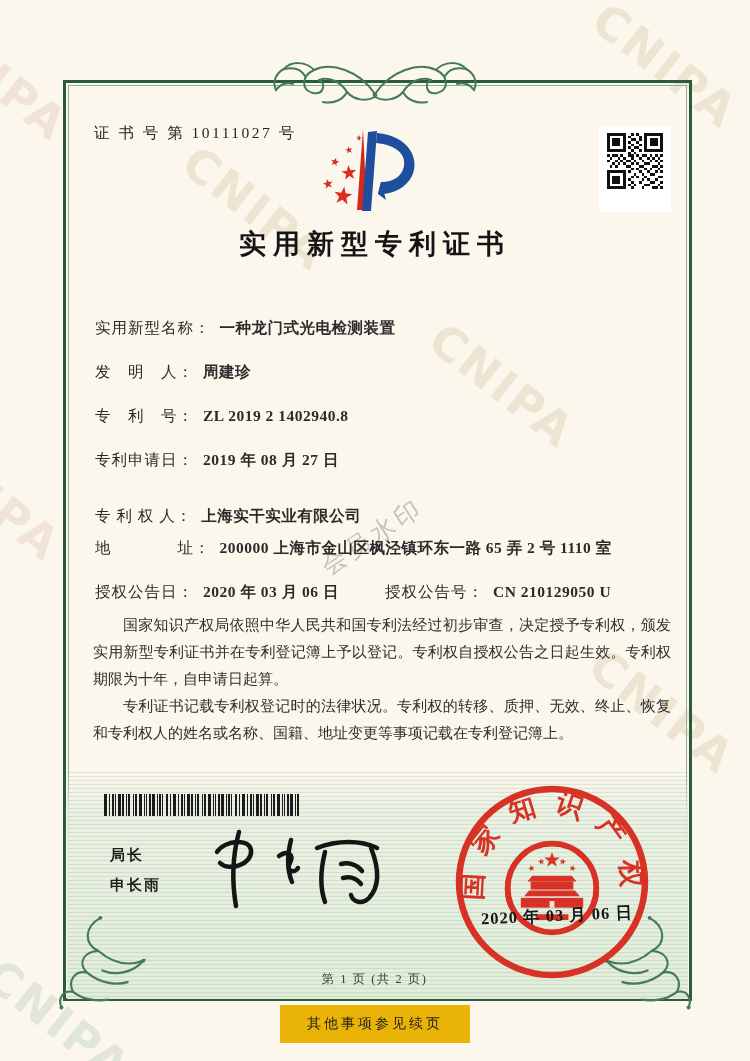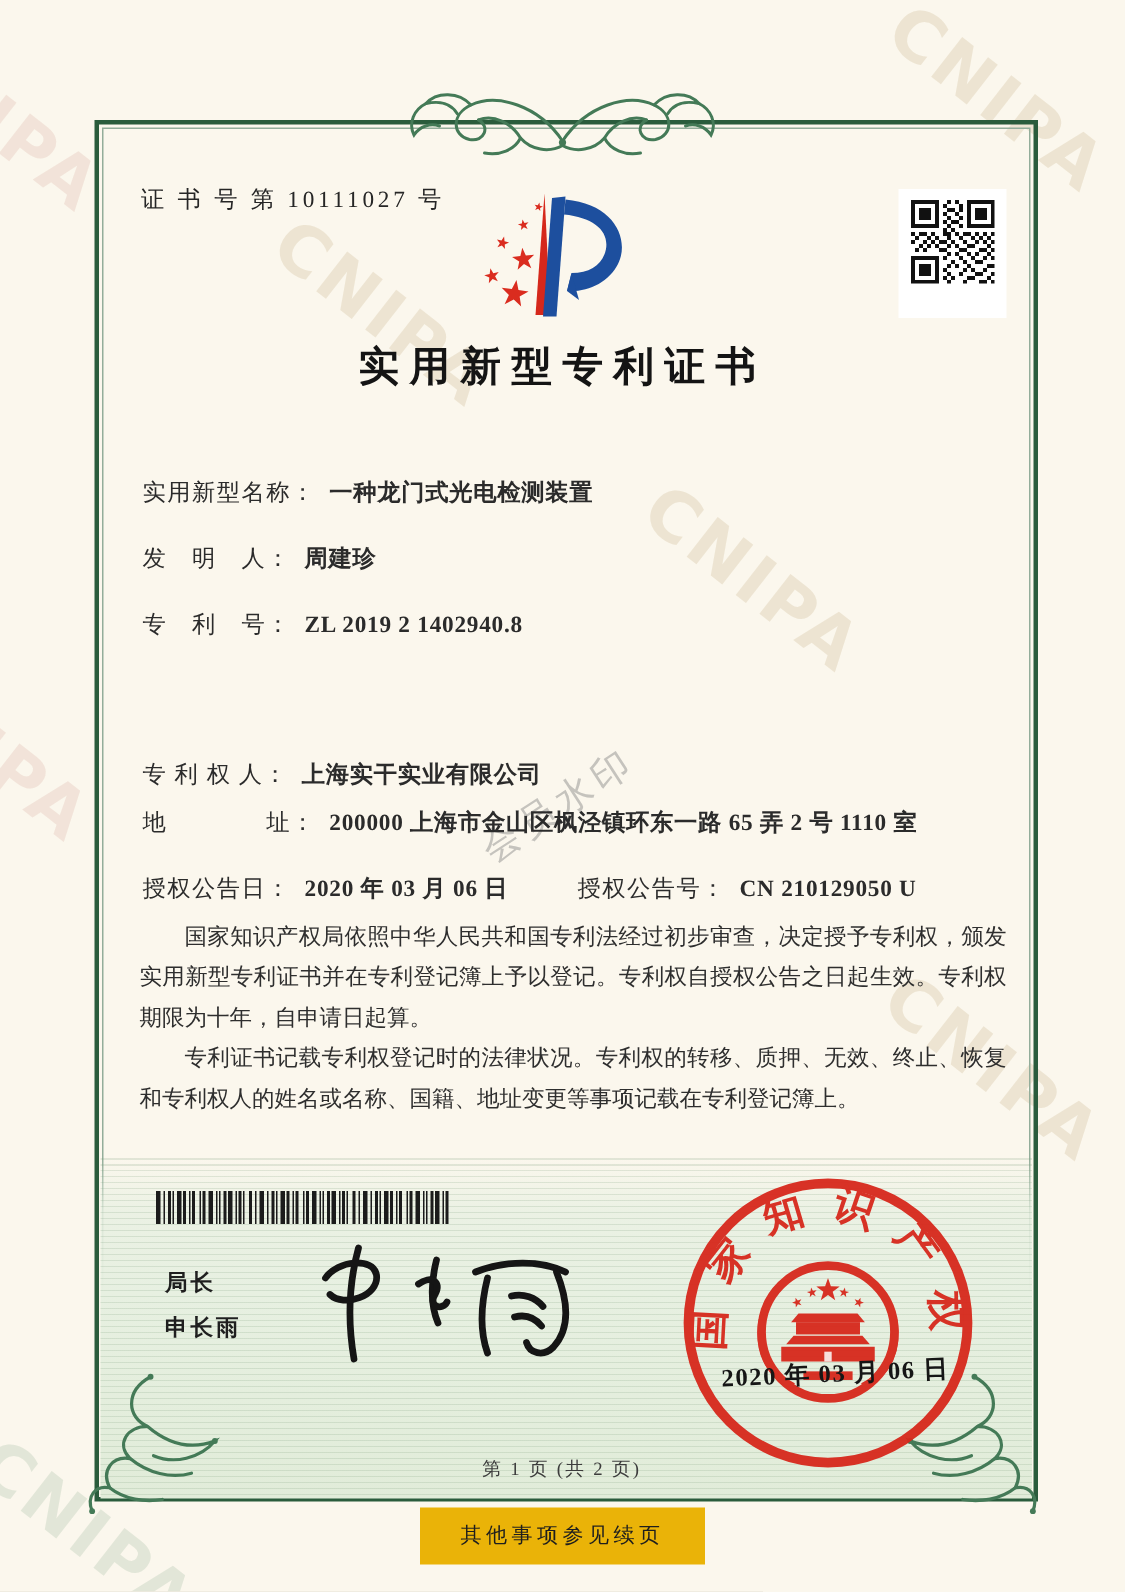--- a/index.html
+++ b/index.html
@@ -182,20 +182,23 @@
 
   <div class="field" style="top:318px">
     <span class="lbl">实用新型名称：</span><span class="val">一种龙门式光电检测装置</span>
   </div>
   <div class="field" style="top:362px">
     <span class="lbl">发　明　人：</span><span class="val">周建珍</span>
   </div>
   <div class="field" style="top:406px">
     <span class="lbl">专　利　号：</span><span class="val">ZL 2019 2 1402940.8</span>
   </div>
+  <div class="field" style="top:450px">
+    <span class="lbl">专利申请日：</span><span class="val">2019 年 08 月 27 日</span>
+  </div>
   <div class="field" style="top:506px">
     <span class="lbl">专 利 权 人：</span><span class="val">上海实干实业有限公司</span>
   </div>
   <div class="field" style="top:538px">
     <span class="lbl">地　　　　址：</span><span class="val">200000 上海市金山区枫泾镇环东一路 65 弄 2 号 1110 室</span>
   </div>
   <div class="field" style="top:582px">
     <span class="lbl">授权公告日：</span><span class="val">2020 年 03 月 06 日</span>
   </div>
   <div class="field" style="top:582px;left:385px">

